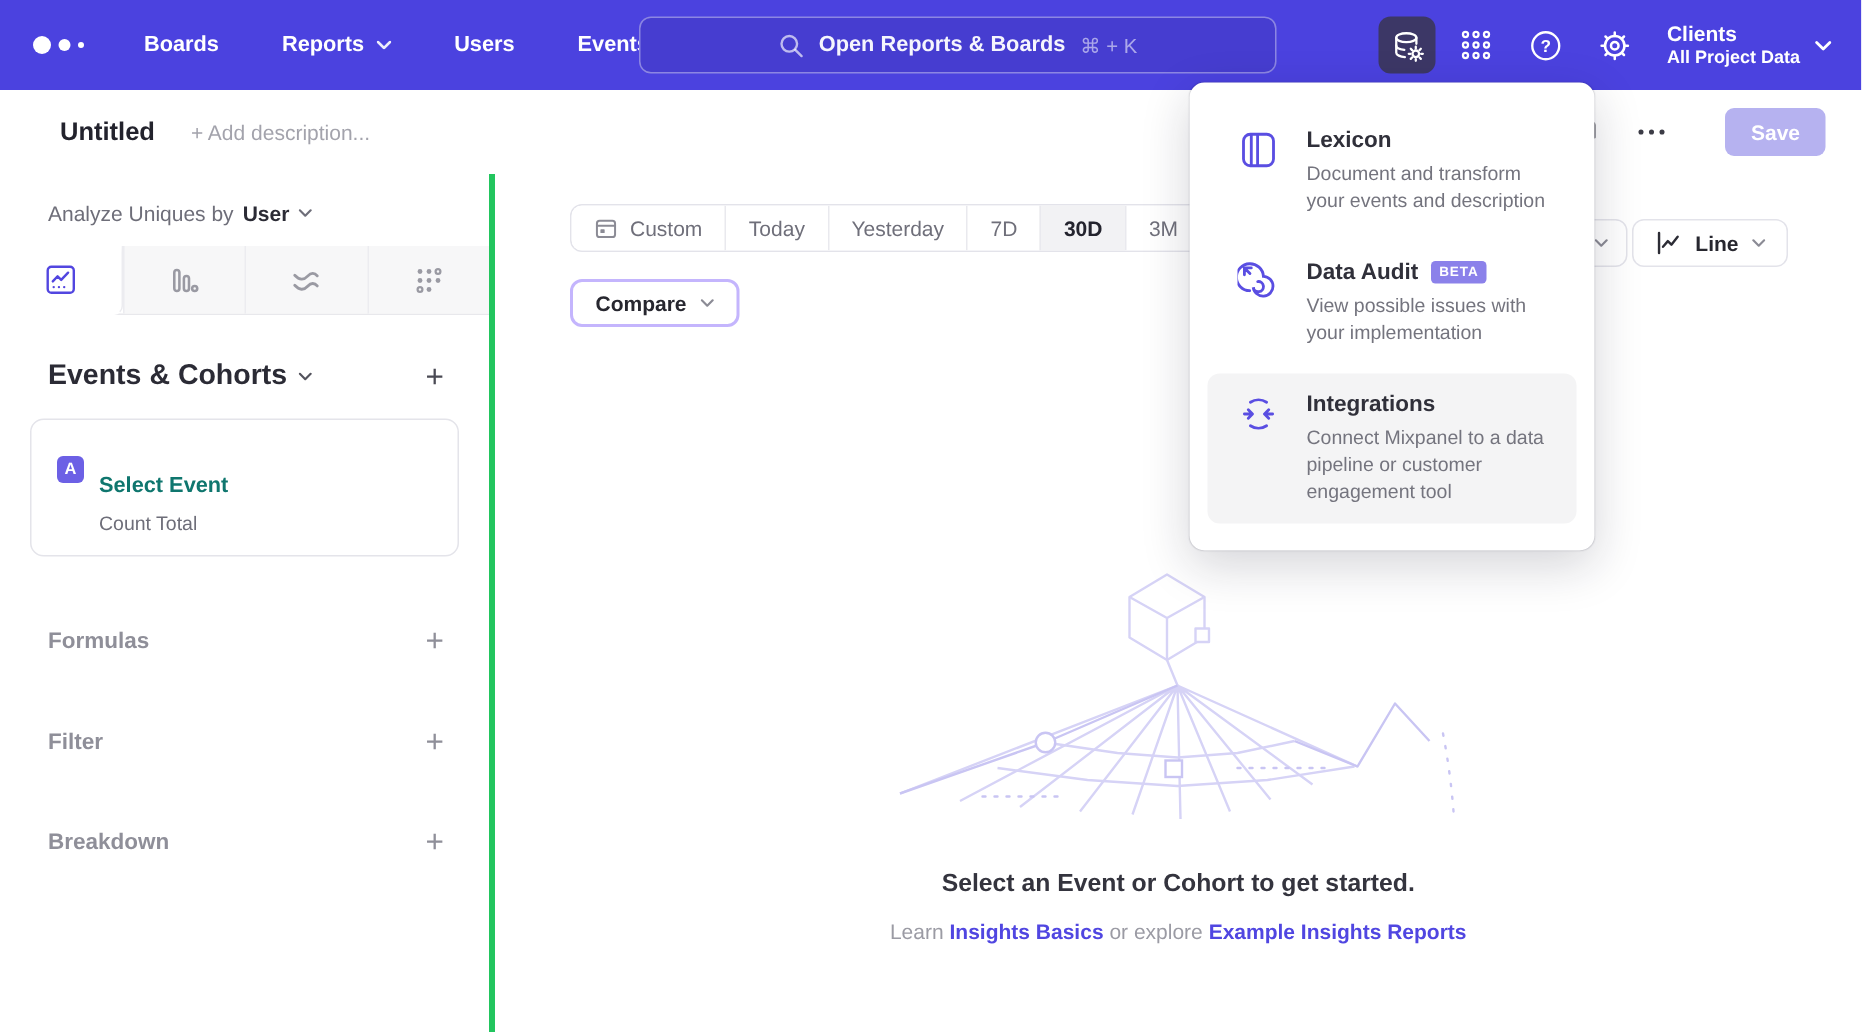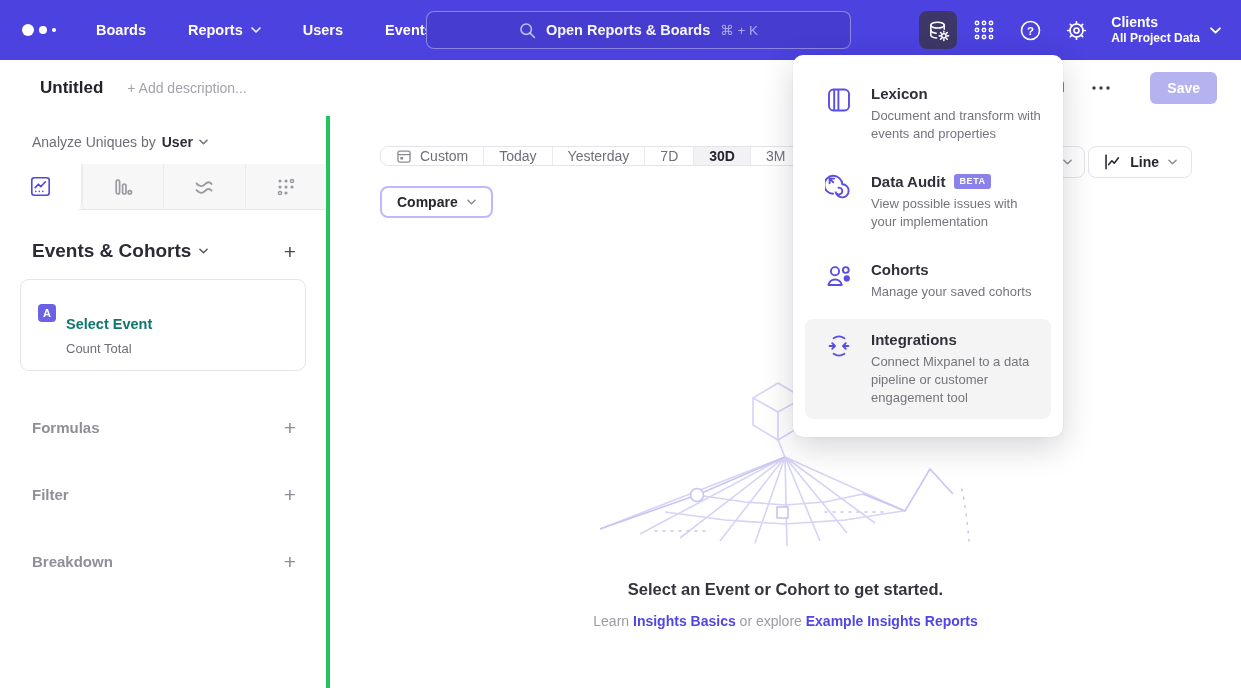--- a/index.html
+++ b/index.html
@@ -53,21 +53,21 @@
   .abadge { width:18px; height:18px; border-radius:4px; background:#6c60e5; color:#fff; font-size:11px; font-weight:700; display:flex; align-items:center; justify-content:center; }
   .event-title { font-size:14.5px; font-weight:600; color:#0f766e;margin-top:23px; }
   .event-sub { margin:9px 0 0 28px; font-size:13px; color:#6e6e79; }
   .side-section { display:flex; align-items:center; justify-content:space-between; padding:0 30px 0 32px; margin-top:46px; }
   .side-section:first-of-type { margin-top:36px; }
   .side-label { font-size:15px; font-weight:600; color:#8f8f99; }
   .side-plus { font-size:21px; font-weight:300; color:#8f8f99; line-height:1; cursor:pointer; }
 
   
   .main { position:absolute; top:116px; left:330px; right:0; bottom:0; background:#fff; }
-  .seg { position:absolute; top:30px; left:50px; display:flex; align-items:center; height:20px; border:1px solid #e3e3ea; border-radius:8px; overflow:hidden; background:#fff; }
+  .seg { position:absolute; top:20px; left:50px; display:flex; align-items:center; height:32px; border:1px solid #e3e3ea; border-radius:8px; overflow:hidden; background:#fff; }
   .seg-item { display:flex; align-items:center; gap:8px; height:100%; padding:0 15px; font-size:14px; color:#6f6f7a; border-left:1px solid #e9e9ee; cursor:pointer; white-space:nowrap; background:#fff; }
   .seg-item:first-child { border-left:none; }
   .seg-item.sel { background:#f2f2f4; color:#24242e; font-weight:700;align-items:center; }
   .seg-item .cal { color:#8b8b95; display:flex; }
   .compare-btn { position:absolute; top:70px; left:50px; display:flex; align-items:center; gap:9px; height:32px; padding:0 15px; border:2px solid #c4b5fd; border-radius:8px; background:#fff; font-size:14px; font-weight:600; color:#27272f; cursor:pointer; }
   .compare-btn svg, .linetype-btn svg.chev { color:#8b8b95; }
   .hidden-btn { position:absolute; top:30px; right:156px; width:95px; height:32px; border:1px solid #e3e3ea; border-radius:8px; background:#fff; display:flex; align-items:center; justify-content:flex-end; padding-right:12px; color:#8b8b95; cursor:pointer; z-index:1; }
   .linetype-btn { position:absolute; top:30px; right:49px; display:flex; align-items:center; gap:9px; height:32px; padding:0 14px; border:1px solid #e3e3ea; border-radius:8px; background:#fff; font-size:14px; font-weight:600; color:#27272f; cursor:pointer; z-index:1; }
   .linetype-btn .licon { color:#2c2c35; display:flex; }
   .wire { position:absolute; left:255px; top:245px; z-index:0; }
@@ -375,56 +375,40 @@
       <span class="micon">
         <svg width="28" height="28" viewBox="0 0 28 28" fill="none" stroke="currentColor" stroke-width="1.9" stroke-linejoin="round">
           <rect x="4" y="3.5" width="20" height="21" rx="4.5"></rect>
           <path d="M9.2 3.5v21M13.4 3.5v21"></path>
         </svg>
       </span>
       <div>
         <div class="mtitle">
             <span>Lexicon</span>
           </div>
-        <div class="mdesc">Document and transform with events and properties</div>
+        <div class="mdesc">Document and transform your events and description</div>
       </div>
     </div>
 
     <div class="mitem">
       <span class="micon">
         <svg width="28" height="28" viewBox="0 0 28 28" fill="none" stroke="currentColor" stroke-width="1.9" stroke-linecap="round">
           <path d="M14 14.5m-0.5 -0.8a3.4 3.4 0 1 1 -3 3.8a6.6 6.6 0 1 0 6.8 -7.3a9 9 0 1 0 -9.2 9.6"></path>
           <path d="M8.3 8.3L4.6 4.6M4.6 9.2V4.6h4.6"></path>
         </svg>
       </span>
       <div>
         <div class="mtitle">
           <span>Data Audit</span>
           <span class="beta">BETA</span>
         </div>
         <div class="mdesc">View possible issues with your implementation</div>
       </div>
     </div>
 
-    <div class="mitem">
-      <span class="micon">
-        <svg width="28" height="28" viewBox="0 0 28 28" fill="none" stroke="currentColor" stroke-width="1.9" stroke-linecap="round" stroke-linejoin="round">
-          <circle cx="10" cy="9.2" r="4.1"></circle>
-          <path d="M3.4 23a6.8 6.6 0 0 1 13.4 0Z"></path>
-          <circle cx="20.8" cy="8" r="2.9"></circle>
-          <circle cx="21.8" cy="16.4" r="3.1" fill="currentColor" stroke="none"></circle>
-        </svg>
-      </span>
-      <div>
-        <div class="mtitle">
-            <span>Cohorts</span>
-          </div>
-        <div class="mdesc">Manage your saved cohorts</div>
-      </div>
-    </div>
 
     <div class="mitem hover">
       <span class="micon">
         <svg width="28" height="28" viewBox="0 0 28 28" fill="none" stroke="currentColor" stroke-width="1.9" stroke-linecap="round" stroke-linejoin="round">
           <path d="M8.6 6.2a9.6 9.6 0 0 1 10.8 0"></path>
           <path d="M8.6 21.8a9.6 9.6 0 0 0 10.8 0"></path>
           <path d="M4.6 14h5.2M7.2 11.2L10 14l-2.8 2.8"></path>
           <path d="M23.4 14h-5.2M20.8 11.2L18 14l2.8 2.8"></path>
         </svg>
       </span>

